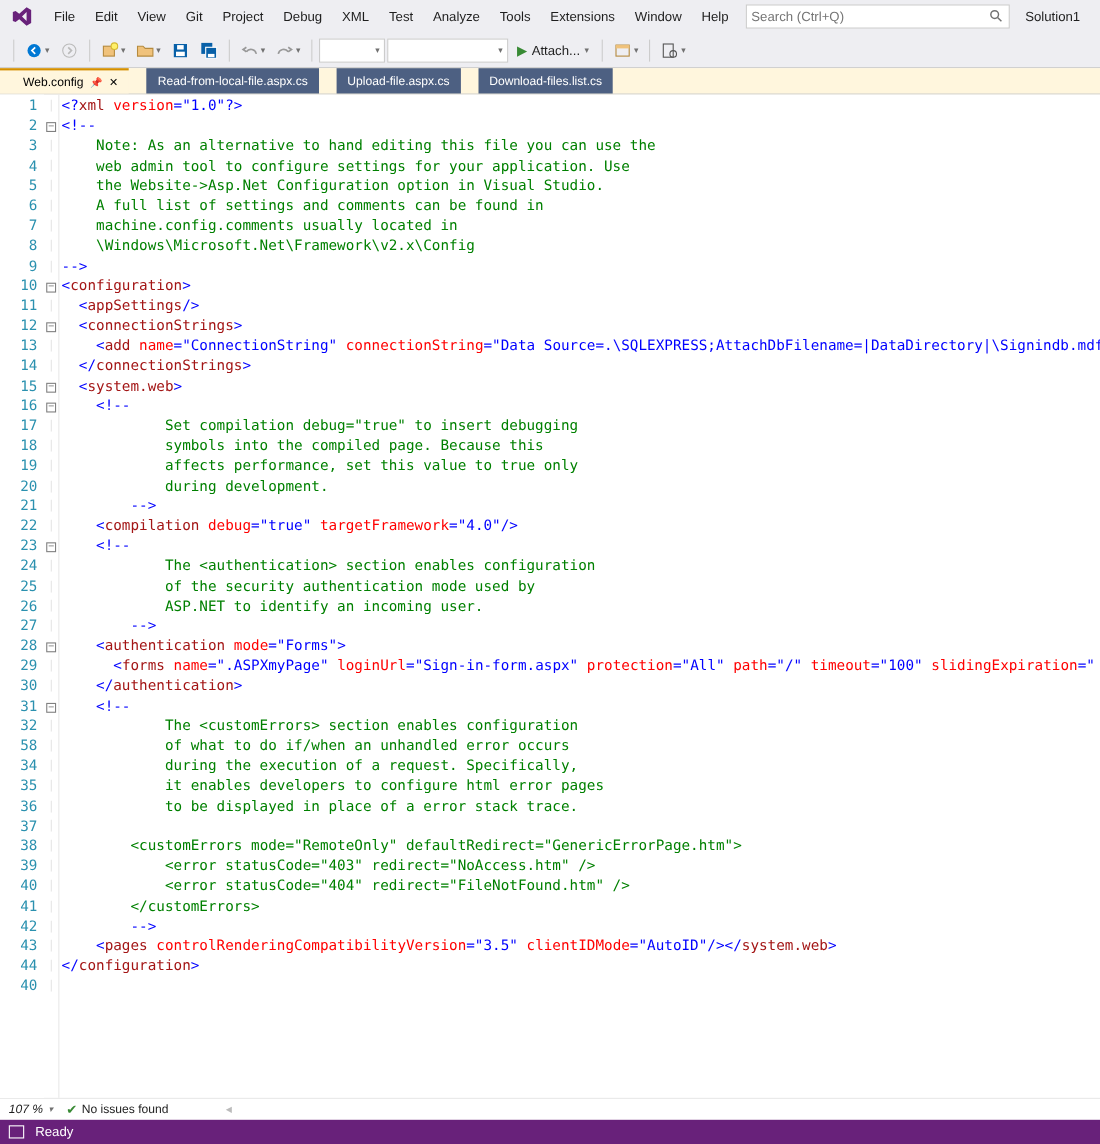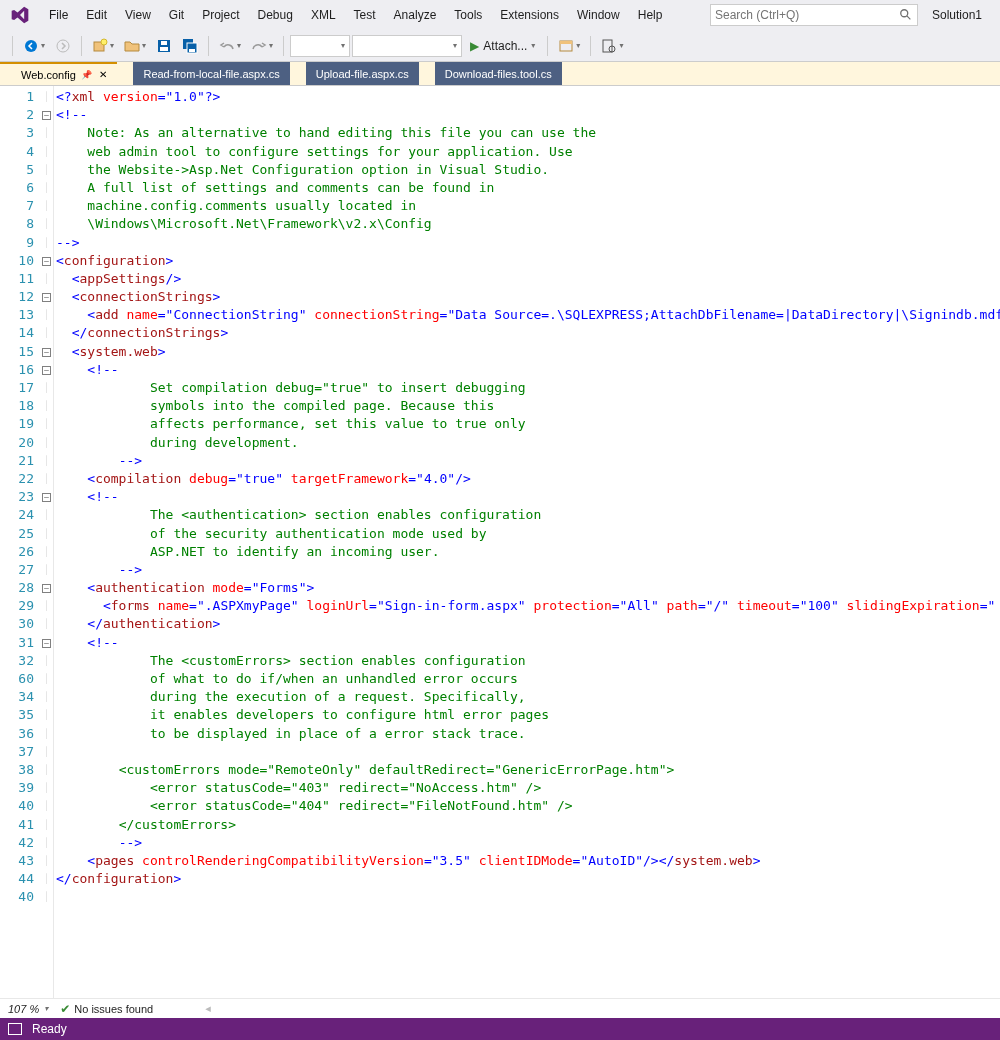--- a/index.html
+++ b/index.html
@@ -2,21 +2,21 @@
 <html><head>
 <meta charset="utf-8">
 <style>
 * { margin: 0; padding: 0; box-sizing: border-box; }
 body { font-family: "Segoe UI", Tahoma, sans-serif; font-size: 12px; background: #fff; overflow: hidden; width: 1000px; height: 1040px; }
 
 .titlebar { height: 30px; background: #eeeef2; display: flex; align-items: center; padding: 0 4px; }
 .vs-logo { width: 20px; height: 20px; margin: 0 10px 0 6px; }
 .menu { display: flex; gap: 0; }
 .menu-item { padding: 6px 9px; cursor: pointer; color: #1e1e1e; }
-.search-box { margin-left: auto; display: flex; align-items: center; border: 1px solid #ccc; background: #fff; height: 22px; width: 208px; padding: 0 4px; }
+.search-box { margin-left: auto; display: flex; align-items: center; border: 1px solid #ccc; background: #fff; height: 22px; width: 240px; padding: 0 4px; }
 .search-box input { border: none; outline: none; flex: 1; font-size: 12px; color: #717171; }
 .search-icon { width: 14px; height: 14px; }
 .solution-label { padding: 0 14px; color: #1e1e1e; }
 
 .toolbar { height: 32px; background: #eeeef2; display: flex; align-items: center; padding: 0 8px; gap: 2px; border-bottom: 1px solid #ccc; }
 .tool-sep { width: 1px; height: 20px; background: #ccc; margin: 0 4px; }
 .tool-btn { display: flex; align-items: center; padding: 3px 4px; cursor: pointer; }
 .drop-arrow { font-size: 8px; color: #717171; margin-left: 2px; }
 .combo { border: 1px solid #ccc; background: #fff; height: 22px; min-width: 60px; display: flex; align-items: center; padding: 0 4px; color: #717171; }
 .attach-btn { display: flex; align-items: center; color: #1e1e1e; padding: 3px 6px; cursor: pointer; }
@@ -180,21 +180,21 @@
       <span class="tab-pin" style="font-size: 9px;">📌</span>
       <span class="tab-close">✕</span>
     </div>
     <div class="tab inactive">
       <span>Read-from-local-file.aspx.cs</span>
     </div>
     <div class="tab inactive">
       <span>Upload-file.aspx.cs</span>
     </div>
     <div class="tab inactive">
-      <span>Download-files.tool.cs</span>
+      <span>Download-files.list.cs</span>
     </div>
   </div>
 
 <div class="editor-area">
   <div class="gutter" id="gutter">
       <div>1</div>
       <div>2</div>
       <div>3</div>
       <div>4</div>
       <div>5</div>
@@ -218,21 +218,21 @@
       <div>23</div>
       <div>24</div>
       <div>25</div>
       <div>26</div>
       <div>27</div>
       <div>28</div>
       <div>29</div>
       <div>30</div>
       <div>31</div>
       <div>32</div>
-      <div>60</div>
+      <div>58</div>
       <div>34</div>
       <div>35</div>
       <div>36</div>
       <div>37</div>
       <div>38</div>
       <div>39</div>
       <div>40</div>
       <div>41</div>
       <div>42</div>
       <div>43</div>

